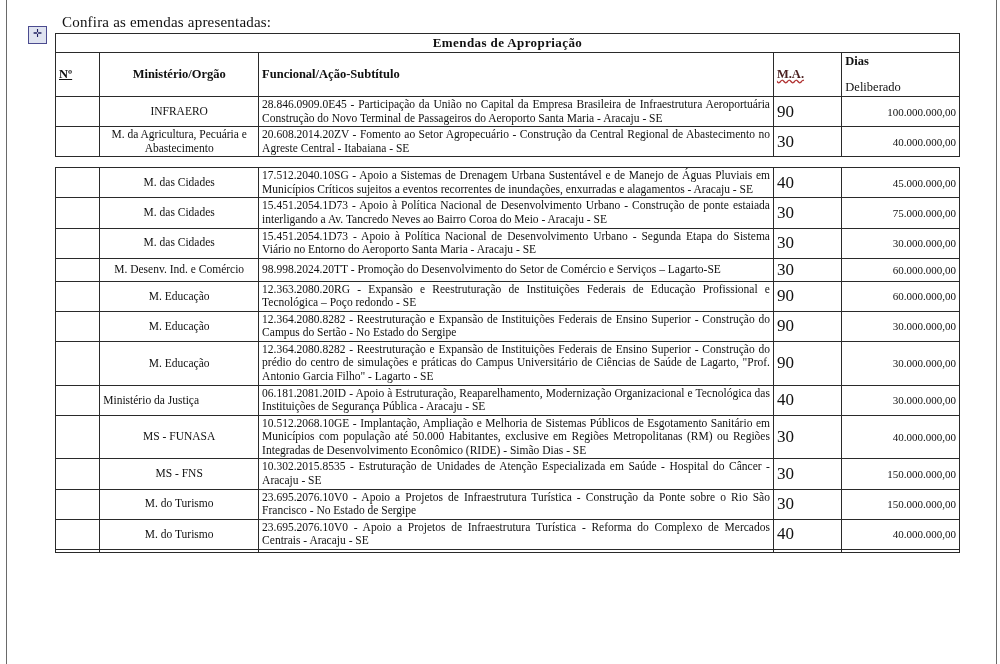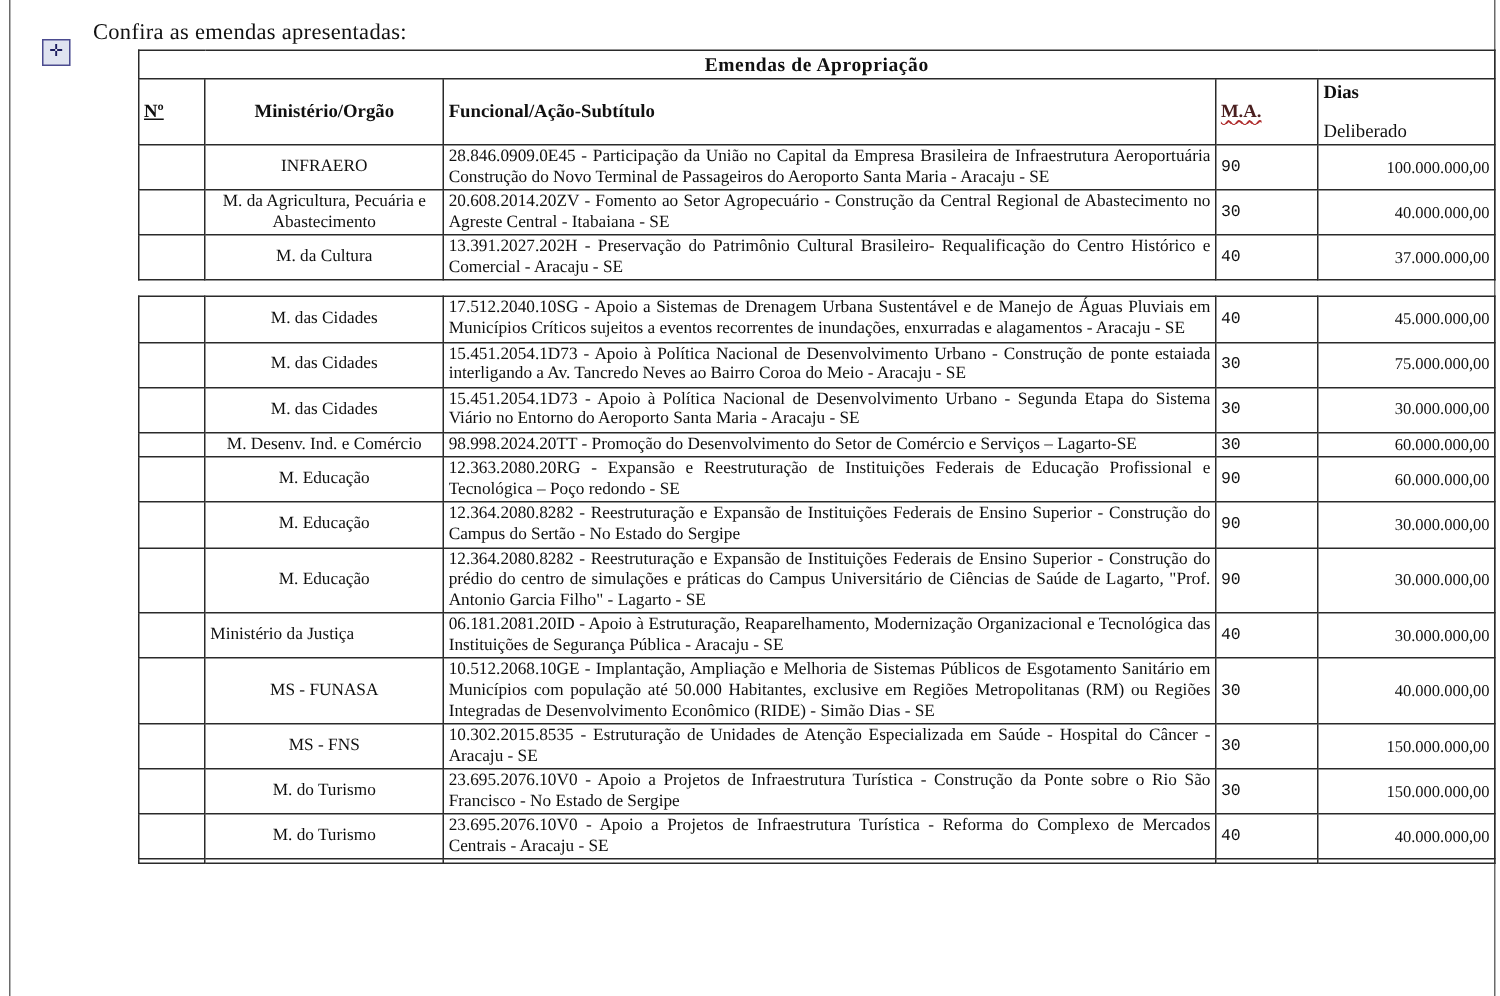--- a/index.html
+++ b/index.html
@@ -63,21 +63,20 @@
     position: absolute;
     left: 55px;
     top: 33px;
     width: 905px;
   }
   table.emendas {
     border-collapse: collapse;
     width: 905px;
     table-layout: fixed;
     font-size: 11.5px;
-    margin-left: 37px;
   }
   table.emendas td, table.emendas th {
     border: 1px solid #2a2a2a;
     vertical-align: middle;
     padding: 1px 3px;
     overflow: hidden;
   }
   .title-row td {
     text-align: center;
     font-weight: bold;
@@ -115,22 +114,21 @@
     text-align: justify;
     text-justify: inter-word;
     line-height: 1.18;
     padding: 1px 4px 2px 4px;
   }
   td.c-org {
     line-height: 1.15;
   }
   td.c-ma {
     padding-left: 2px;
-    font-size: 11px;
-    font-family: Liberation Mono, monospace;
+    font-size: 17px;
   }
   td.c-val {
     padding-right: 3px;
     font-size: 11px;
     white-space: nowrap;
   }
   .spacer-outer {
     height: 10px;
   }
 </style>
@@ -177,27 +175,20 @@
         <td class="c-ma">90</td>
         <td class="c-val">100.000.000,00</td>
       </tr>
       <tr>
         <td class="c-num"></td>
         <td class="c-org">M. da Agricultura, Pecuária e Abastecimento</td>
         <td class="c-func">20.608.2014.20ZV - Fomento ao Setor Agropecuário - Construção da Central Regional de Abastecimento no Agreste Central - Itabaiana - SE</td>
         <td class="c-ma">30</td>
         <td class="c-val">40.000.000,00</td>
       </tr>
-      <tr>
-        <td class="c-num"></td>
-        <td class="c-org">M. da Cultura</td>
-        <td class="c-func">13.391.2027.202H - Preservação do Patrimônio Cultural Brasileiro- Requalificação do Centro Histórico e Comercial - Aracaju - SE</td>
-        <td class="c-ma">40</td>
-        <td class="c-val">37.000.000,00</td>
-      </tr>
     </tbody>
       </table>
 
     <div class="spacer-outer"></div>
 
     <table class="emendas">
       <colgroup>
         <col class="c-num">
           <col class="c-org">
           <col class="c-func">

